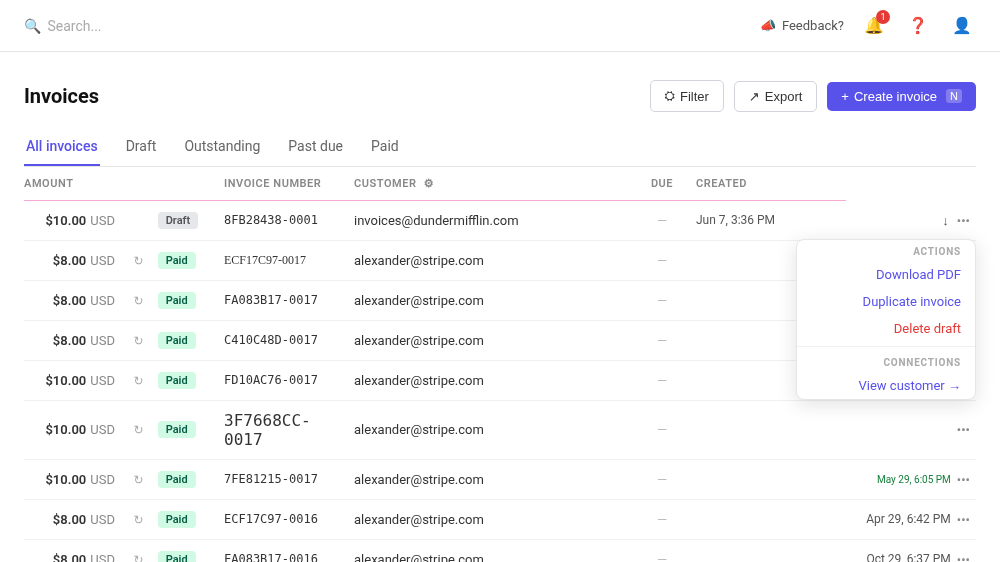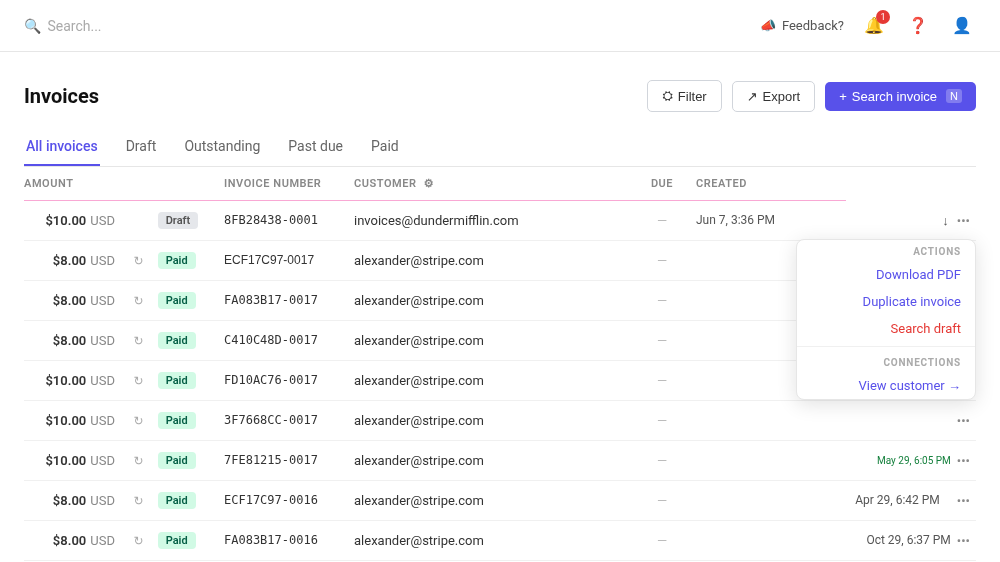--- a/index.html
+++ b/index.html
@@ -106,21 +106,21 @@
       <button class="btn">
         <span>⛭</span>
         <span>Filter</span>
       </button>
       <button class="btn">
         <span>↗</span>
         <span>Export</span>
       </button>
       <button class="btn btn-primary">
         <span>+</span>
-        <span>Search invoice</span>
+        <span>Create invoice</span>
         <span class="shortcut">N</span>
       </button>
     </div>
   </div>
 
   <div class="tabs">
     <div class="tab active">All invoices</div>
     <div class="tab">Draft</div>
     <div class="tab">Outstanding</div>
     <div class="tab">Past due</div>
@@ -164,35 +164,35 @@
 
       <td style="width:70px; text-align:right; padding-right:4px;">
         <div style="display:flex;align-items:center;justify-content:flex-end;gap:4px;">
           <span style="color:#555;cursor:pointer;padding:2px;">↓</span>
           <span style="color:#888;cursor:pointer;padding:2px;">•••</span>
         </div>
         <div class="dropdown-menu">
           <div class="dropdown-section-label">ACTIONS</div>
           <div class="dropdown-item">Download PDF</div>
           <div class="dropdown-item">Duplicate invoice</div>
-          <div class="dropdown-item danger">Search draft</div>
+          <div class="dropdown-item danger">Delete draft</div>
           <div class="dropdown-divider"></div>
           <div class="dropdown-section-label">CONNECTIONS</div>
           <div class="dropdown-item">View customer →</div>
         </div>
       </td>
   </tr>
           <tr style="position: relative;">
     <td class="amount-col" style="font-weight:600;width:55px;text-align:right;padding-right:4px;">$8.00</td>
     <td style="width:36px;color:#888;padding-right:4px;">USD</td>
     <td class="sync-col" style="width:20px;padding-right:4px;"><span style="color:#aaa;font-size:12px;">↻</span></td>
     <td style="width:55px;padding-right:8px;">
       <span class="badge badge-paid">Paid</span>
     </td>
-    <td style="width:130px;font-family:Liberation Sans, sans-serif;font-size:12px;padding-right:12px;">ECF17C97-0017</td>
+    <td style="width:130px;font-family:Liberation Serif, serif;font-size:12px;padding-right:12px;">ECF17C97-0017</td>
     <td style="color:#333;">alexander@stripe.com</td>
     <td style="width:60px;text-align:center;color:#bbb;">—</td>
     <td style="width:130px;font-size:12px;color:#555;white-space:nowrap;"></td>
 
       <td style="width:130px; text-align:right; padding-right:4px;">
         <div style="display:flex;align-items:center;justify-content:flex-end;gap:4px;">
           <span style="color:#888;cursor:pointer;padding:2px;">•••</span>
         </div>
       </td>
   </tr>
@@ -250,21 +250,21 @@
         </div>
       </td>
   </tr>
           <tr style="position: relative;">
     <td class="amount-col" style="font-weight:600;width:55px;text-align:right;padding-right:4px;">$10.00</td>
     <td style="width:36px;color:#888;padding-right:4px;">USD</td>
     <td class="sync-col" style="width:20px;padding-right:4px;"><span style="color:#aaa;font-size:12px;">↻</span></td>
     <td style="width:55px;padding-right:8px;">
       <span class="badge badge-paid">Paid</span>
     </td>
-    <td style="width:130px;font-family:monospace;font-size:12px;padding-right:12px;">3F7668CC-0017</td>
+    <td style="width:130px;font-family:monospace;font-size:16px;padding-right:12px;">3F7668CC-0017</td>
     <td style="color:#333;">alexander@stripe.com</td>
     <td style="width:60px;text-align:center;color:#bbb;">—</td>
     <td style="width:130px;font-size:12px;color:#555;white-space:nowrap;"></td>
 
       <td style="width:130px; text-align:right; padding-right:4px;">
         <div style="display:flex;align-items:center;justify-content:flex-end;gap:4px;">
           <span style="color:#888;cursor:pointer;padding:2px;">•••</span>
         </div>
       </td>
   </tr>
@@ -293,21 +293,21 @@
     <td class="sync-col" style="width:20px;padding-right:4px;"><span style="color:#aaa;font-size:12px;">↻</span></td>
     <td style="width:55px;padding-right:8px;">
       <span class="badge badge-paid">Paid</span>
     </td>
     <td style="width:130px;font-family:monospace;font-size:12px;padding-right:12px;">ECF17C97-0016</td>
     <td style="color:#333;">alexander@stripe.com</td>
     <td style="width:60px;text-align:center;color:#bbb;">—</td>
     <td style="width:130px;font-size:12px;color:#555;white-space:nowrap;"></td>
 
       <td style="width:130px; text-align:right; padding-right:4px;">
-        <div style="display:flex;align-items:center;justify-content:flex-end;gap:15px;">
+        <div style="display:flex;align-items:center;justify-content:flex-end;gap:4px;">
           <span style="color:#555;font-size:12px;">Apr 29, 6:42 PM</span>
           <span style="color:#888;cursor:pointer;padding:2px;">•••</span>
         </div>
       </td>
   </tr>
           <tr style="position: relative;">
     <td class="amount-col" style="font-weight:600;width:55px;text-align:right;padding-right:4px;">$8.00</td>
     <td style="width:36px;color:#888;padding-right:4px;">USD</td>
     <td class="sync-col" style="width:20px;padding-right:4px;"><span style="color:#aaa;font-size:12px;">↻</span></td>
     <td style="width:55px;padding-right:8px;">

